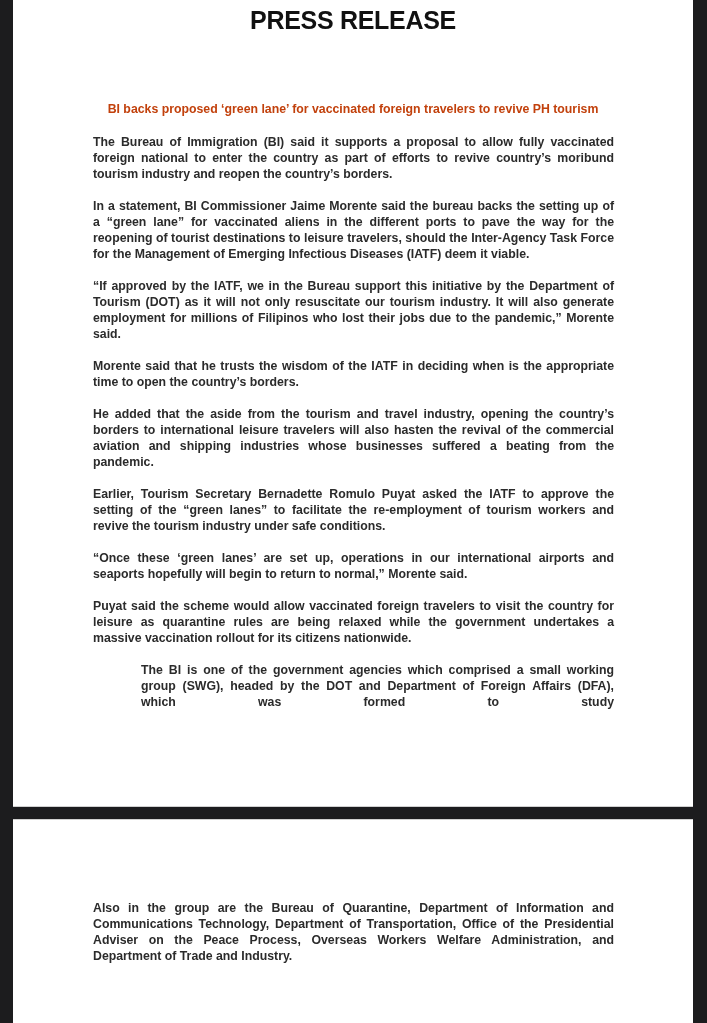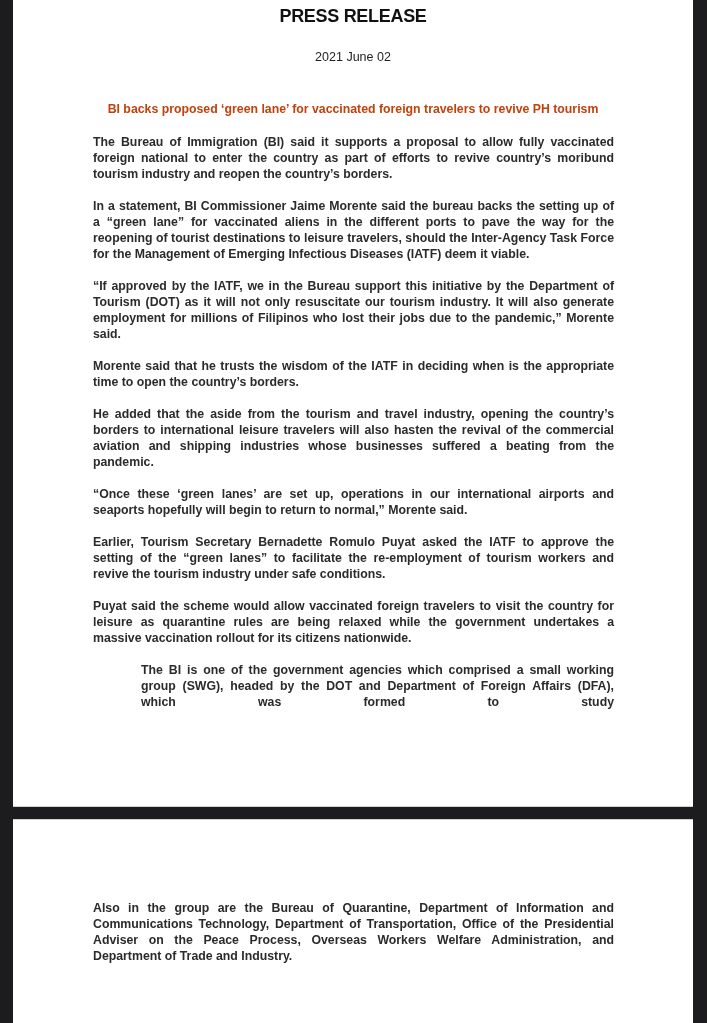--- a/index.html
+++ b/index.html
@@ -33,21 +33,21 @@
     border-top: 1px solid #d0d0d0;
   }
   .title {
     position: absolute;
     left: 0;
     right: 0;
     top: 6px;
     text-align: center;
     font-family: "Liberation Sans", sans-serif;
     font-weight: bold;
-    font-size: 18px;
+    font-size: 25px;
     letter-spacing: -0.3px;
     color: #111111;
   }
   .date {
     position: absolute;
     left: 0;
     right: 0;
     top: 50px;
     text-align: center;
     font-family: "Liberation Sans", sans-serif;
@@ -87,30 +87,29 @@
     margin-left: 48px;
   }
 </style>
 </head>
 <body>
 
 <div class="viewer">
 
   <div class="page page-1">
     <div class="title">PRESS RELEASE</div>
-    <div class="date">2021 June 02</div>
     <div class="headline">BI backs proposed ‘green lane’ for vaccinated foreign travelers to revive PH tourism</div>
     <div class="body">
       <p>The Bureau of Immigration (BI) said it supports a proposal to allow fully vaccinated foreign national to enter the country as part of efforts to revive country’s moribund tourism industry and reopen the country’s borders.</p>
       <p>In a statement, BI Commissioner Jaime Morente said the bureau backs the setting up of a “green lane” for vaccinated aliens in the different ports to pave the way for the reopening of tourist destinations to leisure travelers, should the Inter-Agency Task Force for the Management of Emerging Infectious Diseases (IATF) deem it viable.</p>
       <p>“If approved by the IATF, we in the Bureau support this initiative by the Department of Tourism (DOT) as it will not only resuscitate our tourism industry.  It will also generate employment for millions of Filipinos who lost their jobs due to the pandemic,” Morente said.</p>
       <p>Morente said that he trusts the wisdom of the IATF in deciding when is the appropriate time to open the country’s borders.</p>
       <p>He added that the aside from the tourism and travel industry, opening the country’s borders to international leisure travelers will also hasten the revival of the commercial aviation and shipping industries whose businesses suffered a beating from the pandemic.</p>
+      <p>Earlier, Tourism Secretary Bernadette Romulo Puyat asked the IATF to approve the setting of the “green lanes” to facilitate the re-employment of tourism workers and revive the tourism industry under safe conditions.</p>
       <p>“Once these ‘green lanes’ are set up, operations in our international airports and seaports hopefully will begin to return to normal,” Morente said.</p>
-      <p>Earlier, Tourism Secretary Bernadette Romulo Puyat asked the IATF to approve the setting of the “green lanes” to facilitate the re-employment of tourism workers and revive the tourism industry under safe conditions.</p>
       <p>Puyat said the scheme would allow vaccinated foreign travelers to visit the country for leisure as quarantine rules are being relaxed while the government undertakes a massive vaccination rollout for its citizens nationwide.</p>
       <p class="last-on-page">The BI is one of the government agencies which comprised a small working group (SWG), headed by the DOT and Department of Foreign Affairs (DFA), which was formed to study</p>
     </div>
   </div>
 
   <div class="page page-2">
     <div class="body">
       <p>Also in the group are the Bureau of Quarantine, Department of Information and Communications Technology, Department of Transportation, Office of the Presidential Adviser on the Peace Process, Overseas Workers Welfare Administration, and Department of Trade and Industry.</p>
     </div>
   </div>

